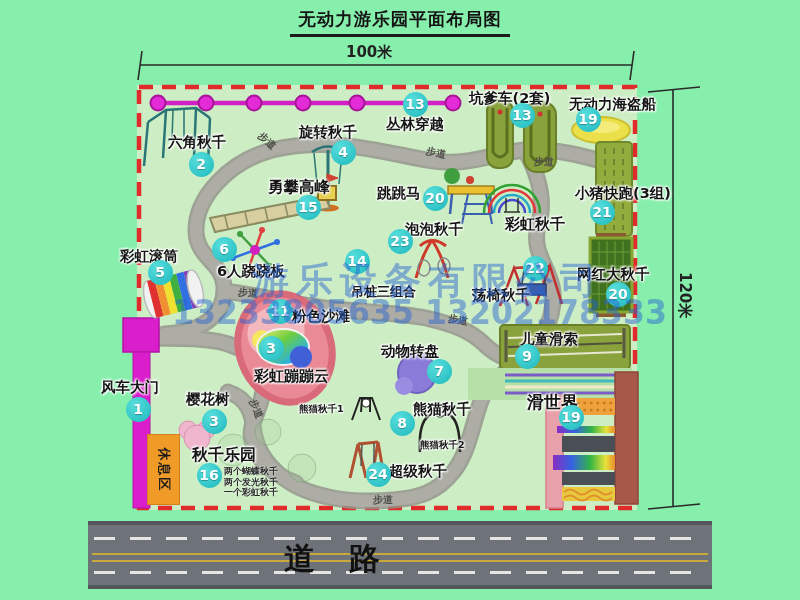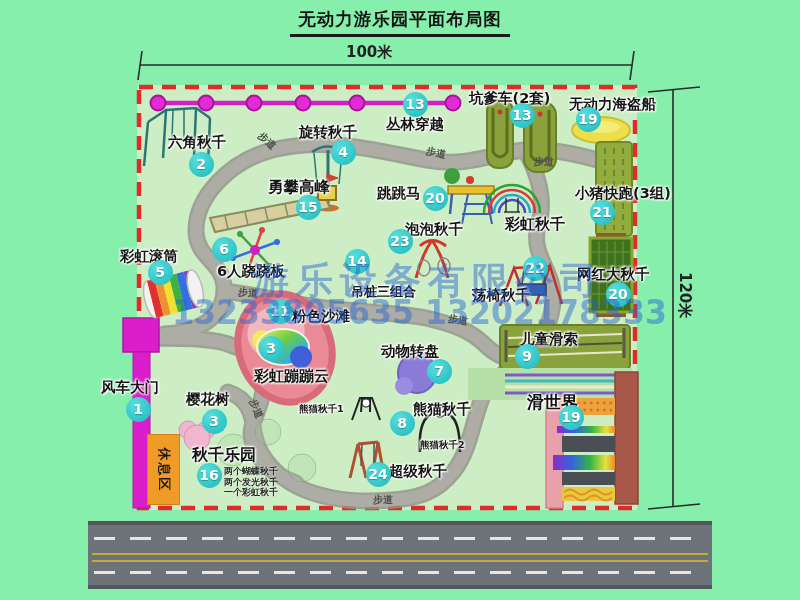--- a/index.html
+++ b/index.html
@@ -369,15 +369,16 @@
       <div class="pl" style="left: 373px; top: 493px;">步道</div>
     </div>
 
   <div class="wm wm-company">游乐设备有限公司</div>
   <div class="wm wm-phone">13233805635 13202178333</div>
 
   <div class="road">
     <div class="lane l1"></div>
     <div class="yellow"></div>
     <div class="lane l2"></div>
+    <div class="road-label">道路</div>
   </div>
 
 </div>
 
 </body></html>

